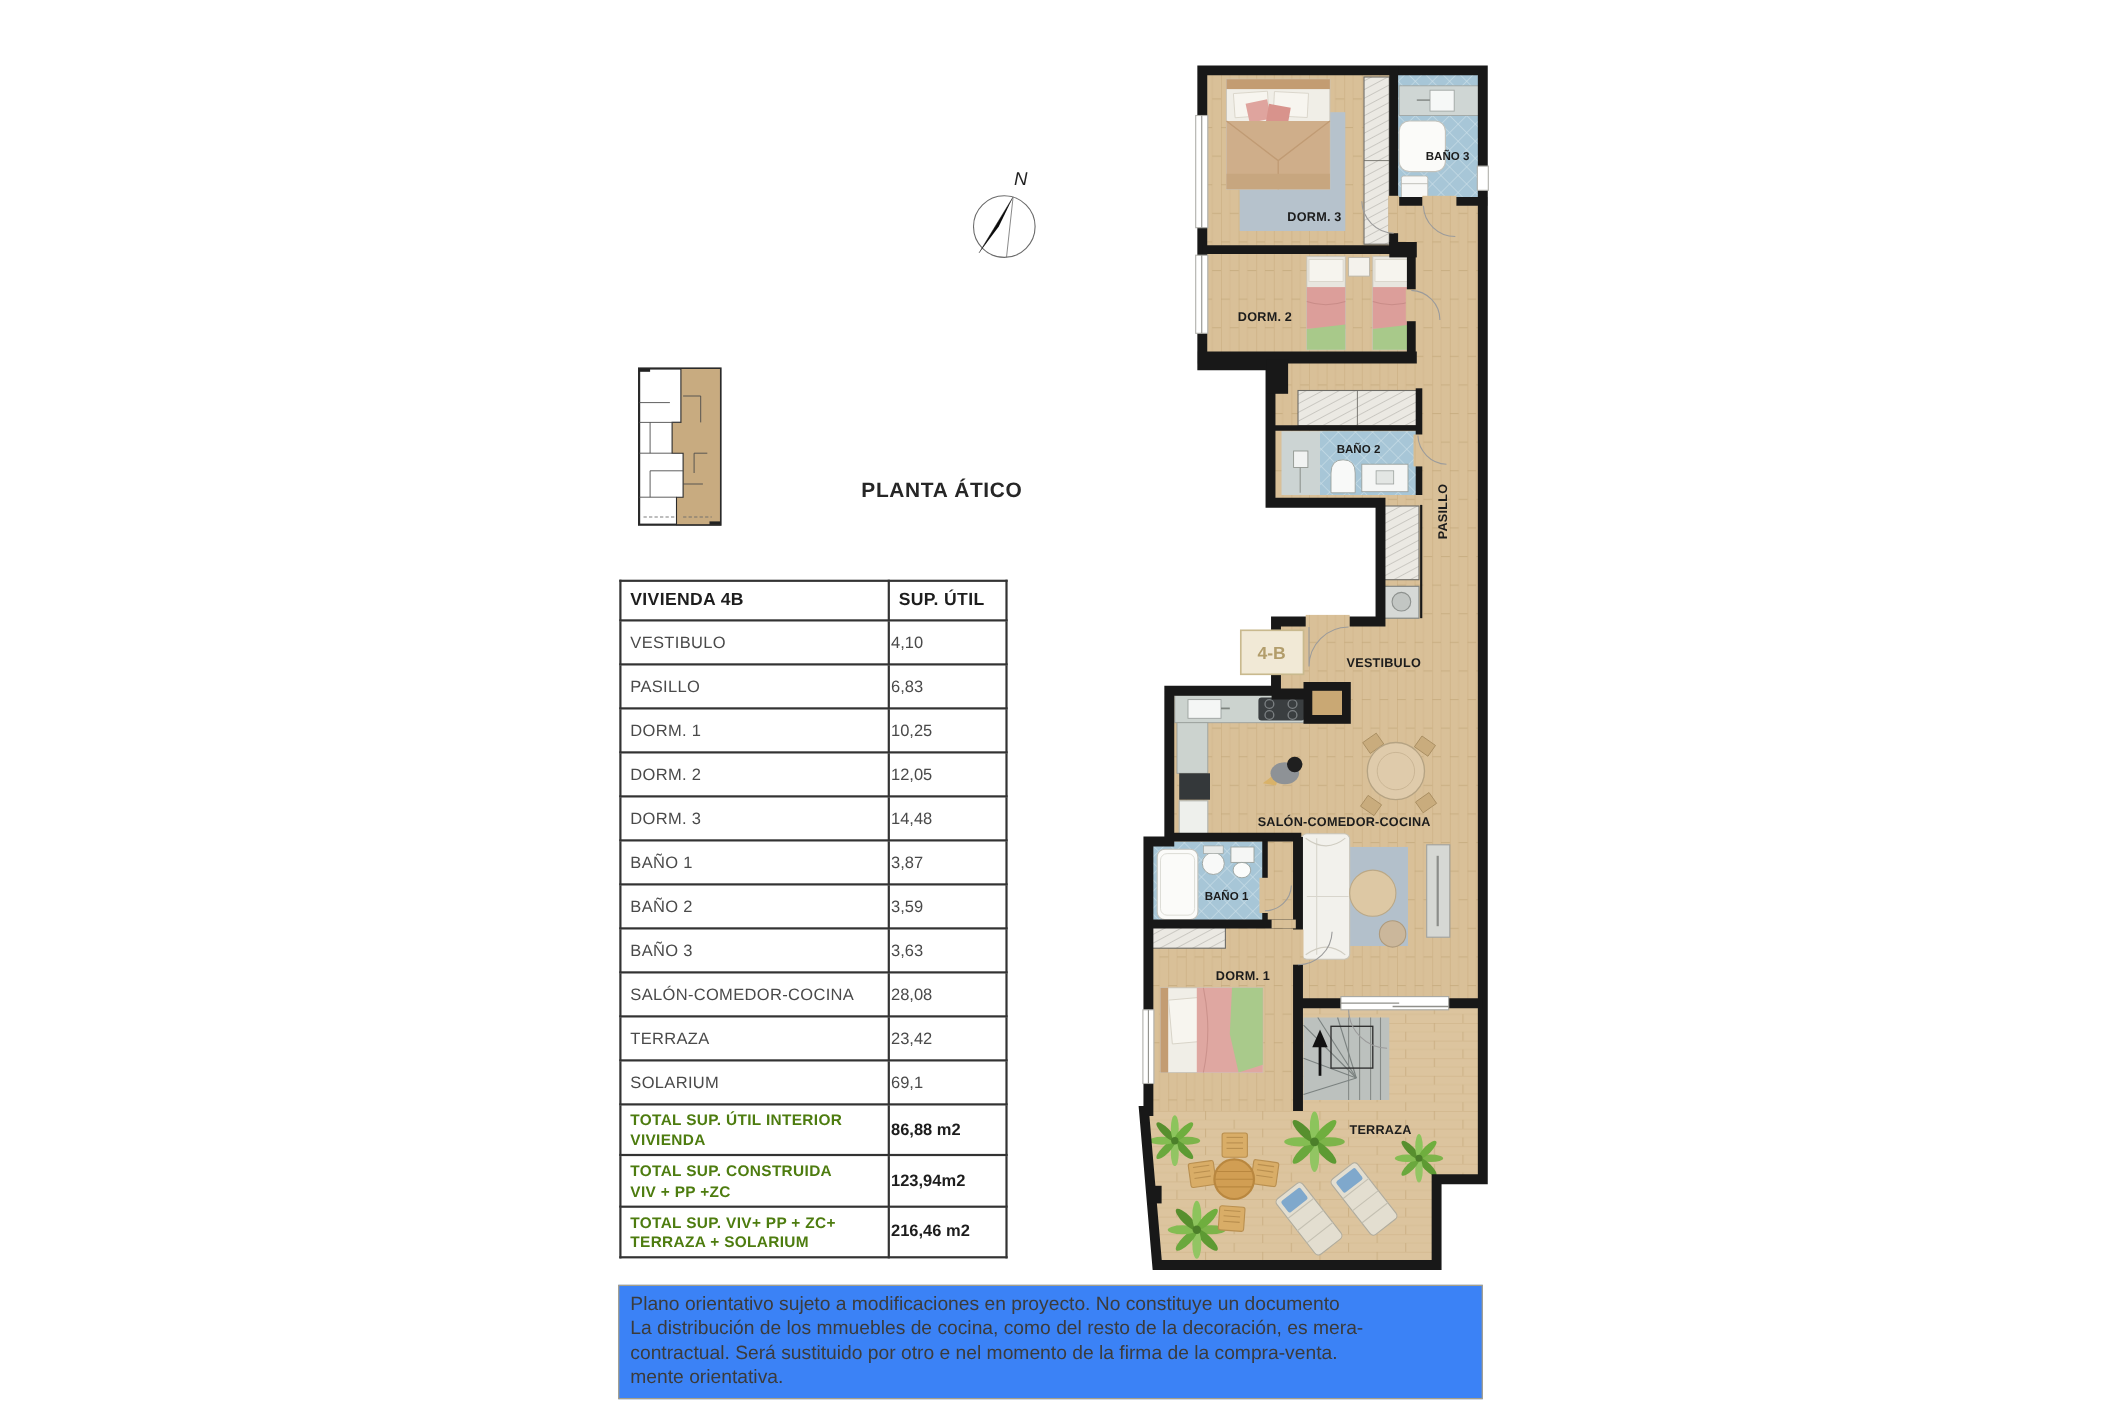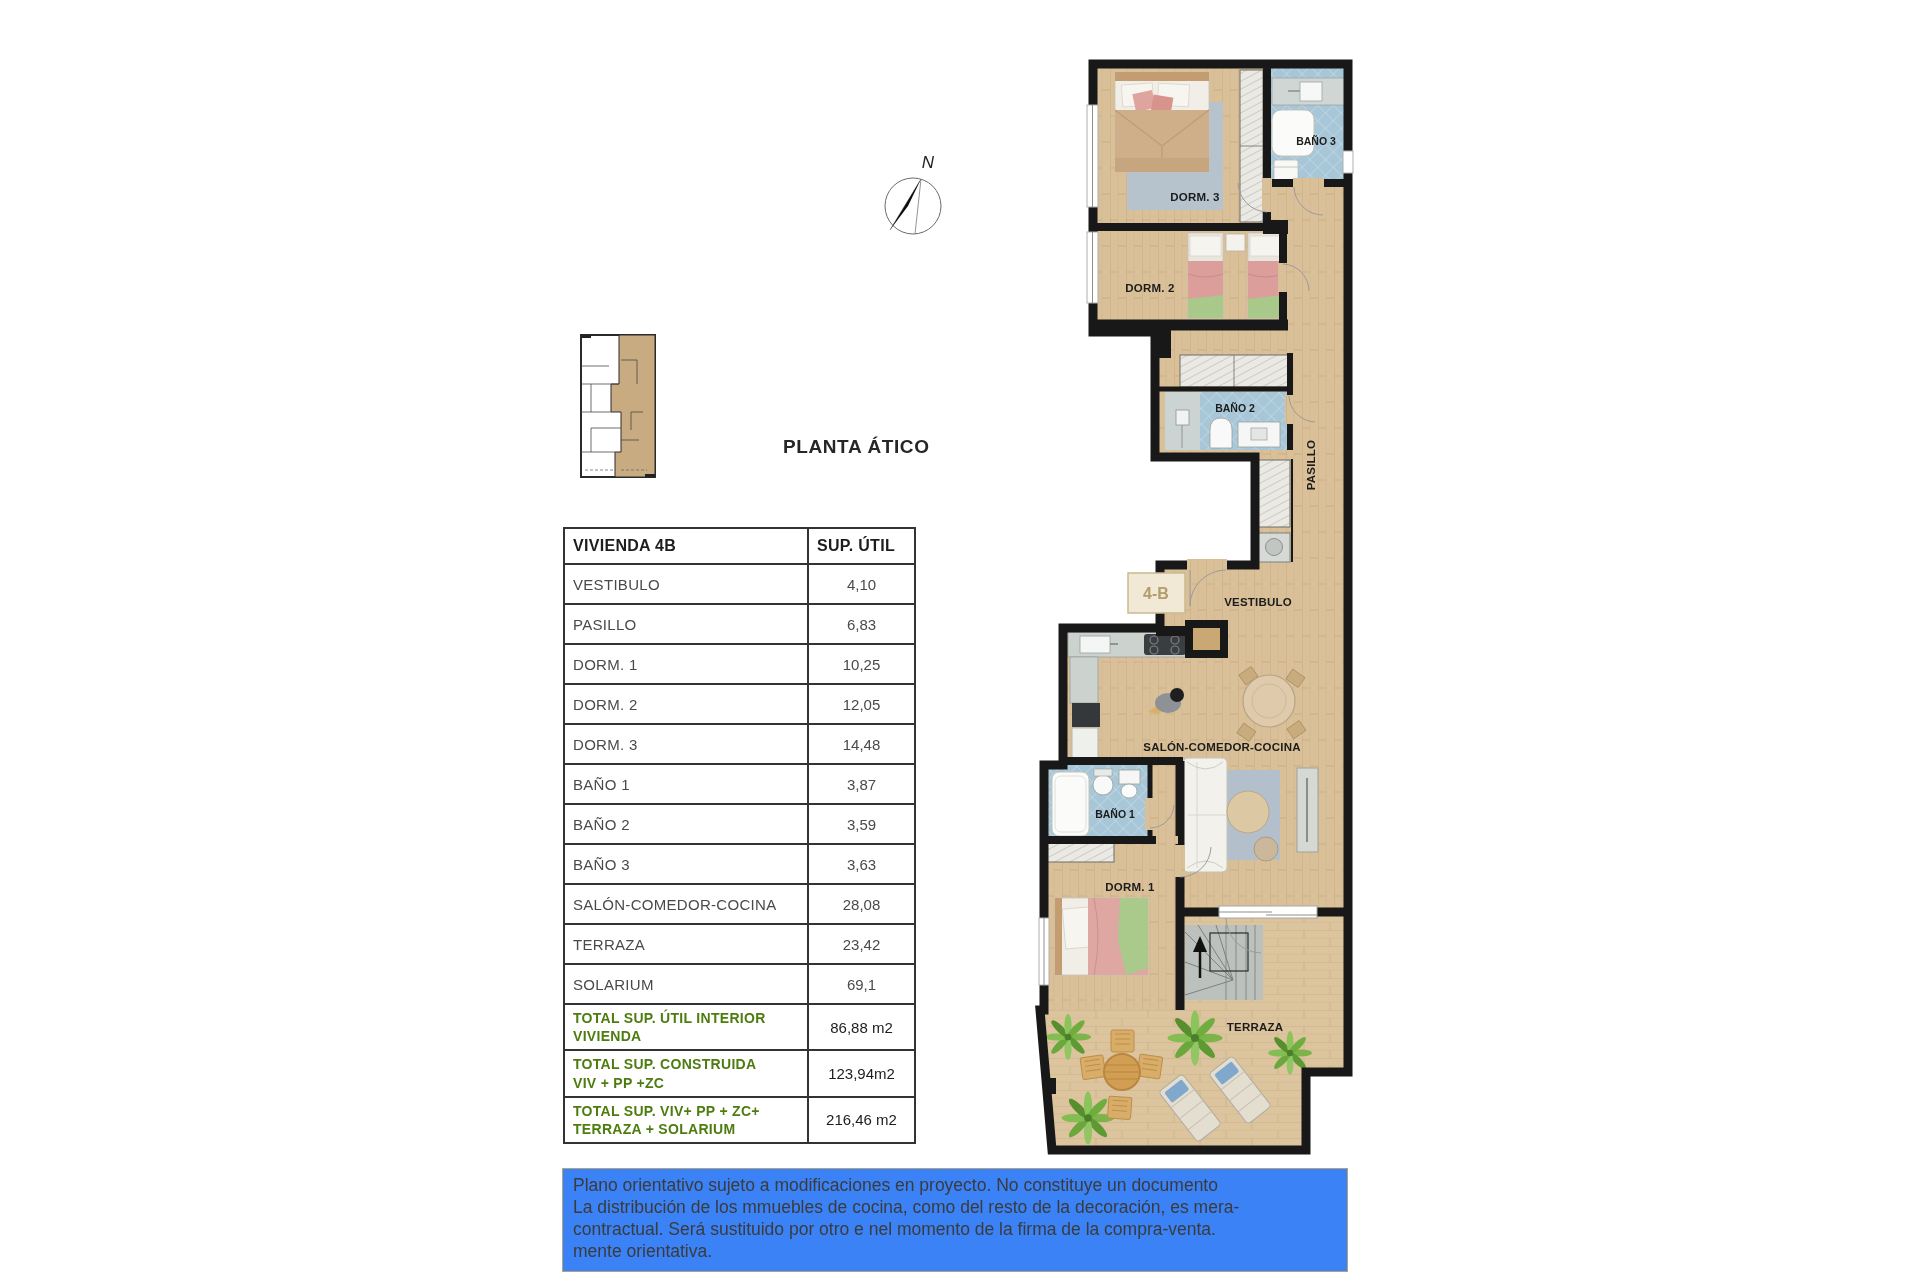--- a/index.html
+++ b/index.html
@@ -10,23 +10,23 @@
   
   #plan-title{left:783px;top:436px;font-size:19px;font-weight:bold;letter-spacing:.6px;color:#262626;}
 
   
   #area-table-wrap{left:563px;top:527px;width:298px;}
   table.area{border-collapse:collapse;width:100%;table-layout:fixed;}
   table.area td,table.area th{border:2px solid #333;vertical-align:middle;}
   table.area th{height:30px;text-align:left;padding:2px 8px;font-size:16px;letter-spacing:.3px;color:#1d1d1d;}
   table.area col.c1{width:244px;} table.area col.c2{width:107px;}
   table.area td.c1{height:34px;padding:2px 8px;font-size:15px;color:#4a4a4a;letter-spacing:.3px;}
-  table.area td.c2{text-align:center;font-size:15px;color:#4a4a4a;}
+  table.area td.c2{font-size:15px;color:#4a4a4a;}
   table.area tr.total td.c1{font-weight:bold;color:#4d7c0f;font-size:14px;line-height:1.3;padding:4px 8px;}
-  table.area tr.total td.c2{font-weight:normal;color:#1d1d1d;font-size:15px;}
+  table.area tr.total td.c2{font-weight:bold;color:#1d1d1d;font-size:15px;}
   th.c2h{text-align:left;margin-left:13px;}
 
   
   #disclaimer{left:562px;top:1168px;width:786px;box-sizing:border-box;border:1.5px solid #b3a27c;
               background:#3b82f6;padding:5px 10px 9px 10px;font-size:17.5px;line-height:22px;color:#3b3b3b;}
 
   svg text{font-family:"Liberation Sans", sans-serif;}
   .roomlbl{font-size:11.5px;font-weight:600;fill:#1c1c1c;letter-spacing:.2px;}
   .roomlbl-sm{font-size:10.5px;font-weight:600;fill:#1c1c1c;}
 </style>

